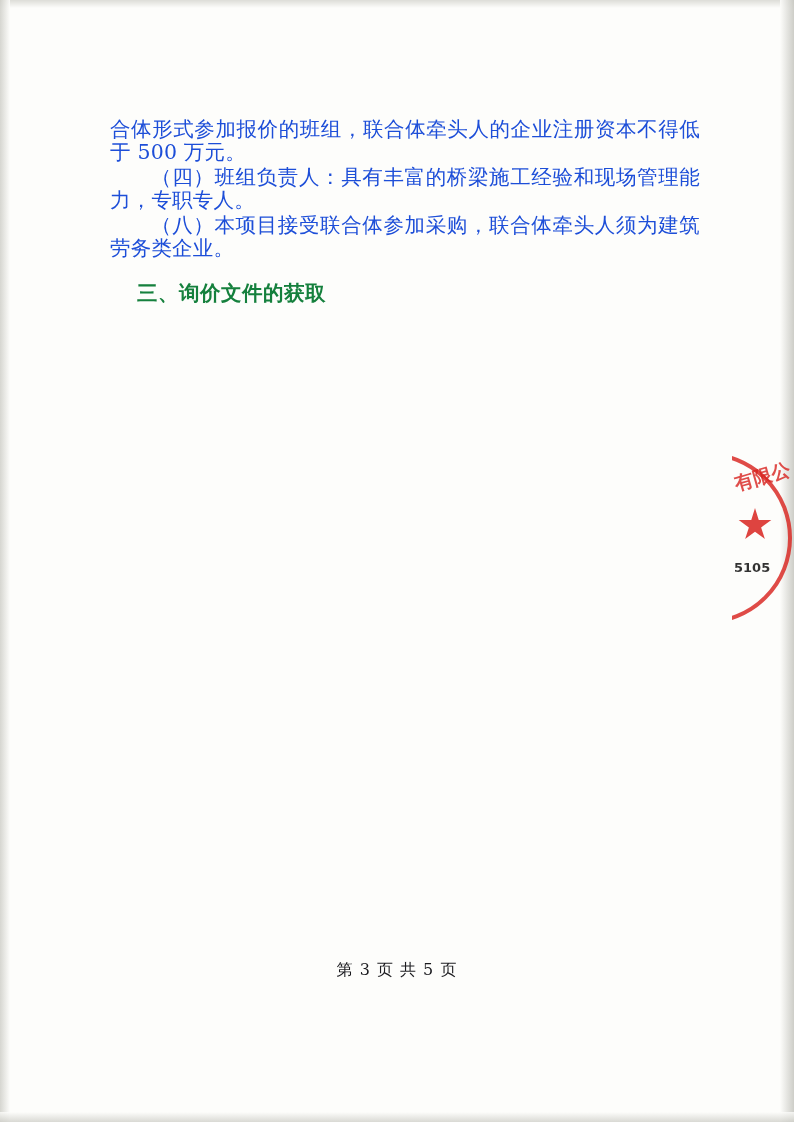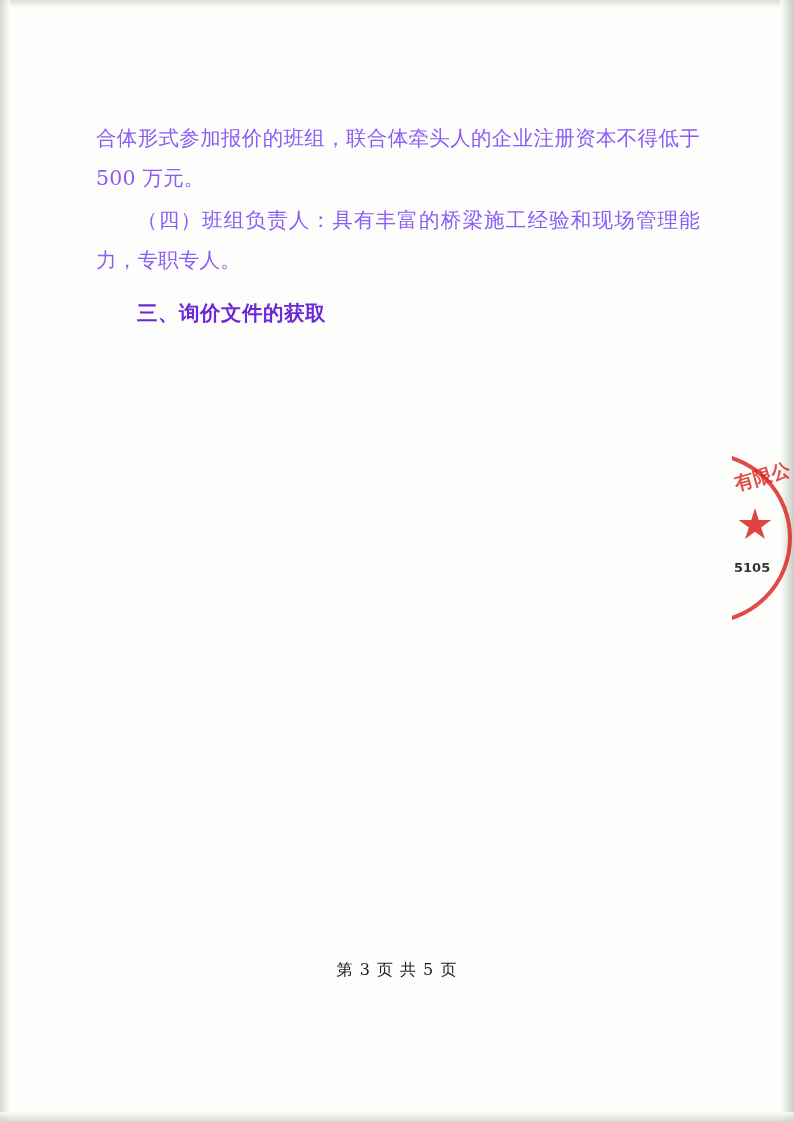--- a/index.html
+++ b/index.html
@@ -51,38 +51,38 @@
   }
 
   .content {
     position: absolute;
     left: 96px;
     top: 118px;
     width: 604px;
   }
 
   p.para {
-    margin: 0 0 2px 0;
+    margin: 0 0 2px 14px;
     font-size: 20.5px;
-    line-height: 40px;
-    color: #8b5cf6;
+    line-height: 23px;
+    color: #1d4ed8;
     text-align: justify;
     text-justify: inter-ideograph;
     letter-spacing: 0.2px;
   }
   p.indent {
     text-indent: 2em;
   }
   h2.section {
     margin: 14px 0 0 0;
     font-size: 20.5px;
     line-height: 39px;
     font-family: "DejaVu Sans", "Liberation Sans", sans-serif;
     font-weight: bold;
-    color: #6d28d9;
+    color: #15803d;
     text-indent: 2em;
     letter-spacing: 0.5px;
   }
 
   .footer {
     position: absolute;
     left: 0;
     right: 0;
     top: 960px;
     text-align: center;
@@ -158,17 +158,18 @@
   <div class="seal">
     <div class="ring"></div>
     <div class="txt-top">有限公</div>
     <div class="star"></div>
     <div class="txt-bottom">5105</div>
   </div>
 
   <div class="content">
     <p class="para">合体形式参加报价的班组，联合体牵头人的企业注册资本不得低于 500 万元。</p>
     <p class="para indent">（四）班组负责人：具有丰富的桥梁施工经验和现场管理能力，专职专人。</p>
+    <p class="para indent">（八）本项目接受联合体参加采购，联合体牵头人须为建筑劳务类企业。</p>
     <h2 class="section">三、询价文件的获取</h2>
   </div>
 
   <div class="footer">第 3 页 共 5 页</div>
 </div>
 
 </body></html>

